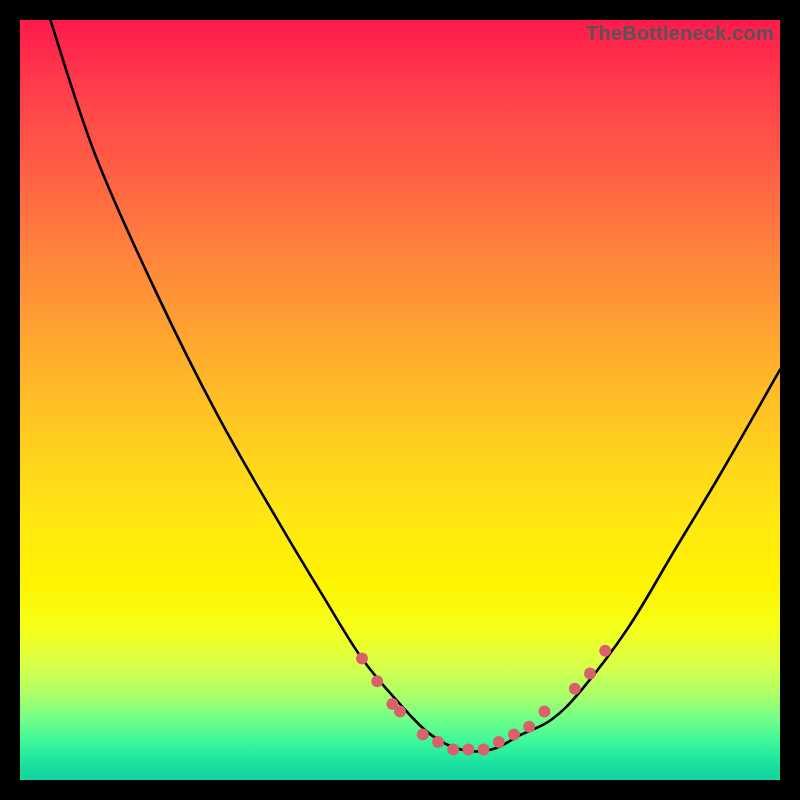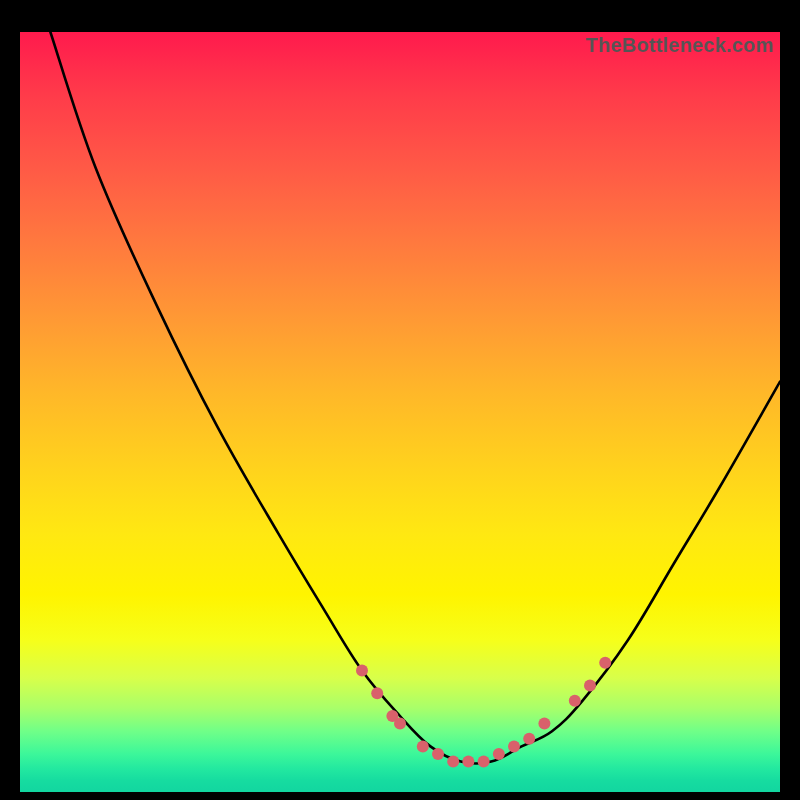--- a/index.html
+++ b/index.html
@@ -7,21 +7,21 @@
     padding: 0;
     width: 800px;
     height: 800px;
     background: #000;
     overflow: hidden;
     font-family: Arial, Helvetica, sans-serif;
   }
   .frame {
     position: absolute;
     left: 20px;
-    top: 32px;
+    top: 20px;
     width: 760px;
     height: 548px;
     background: #000;
   }
   .plot {
     position: absolute;
     left: 0;
     top: 0;
     width: 760px;
     height: 760px;

